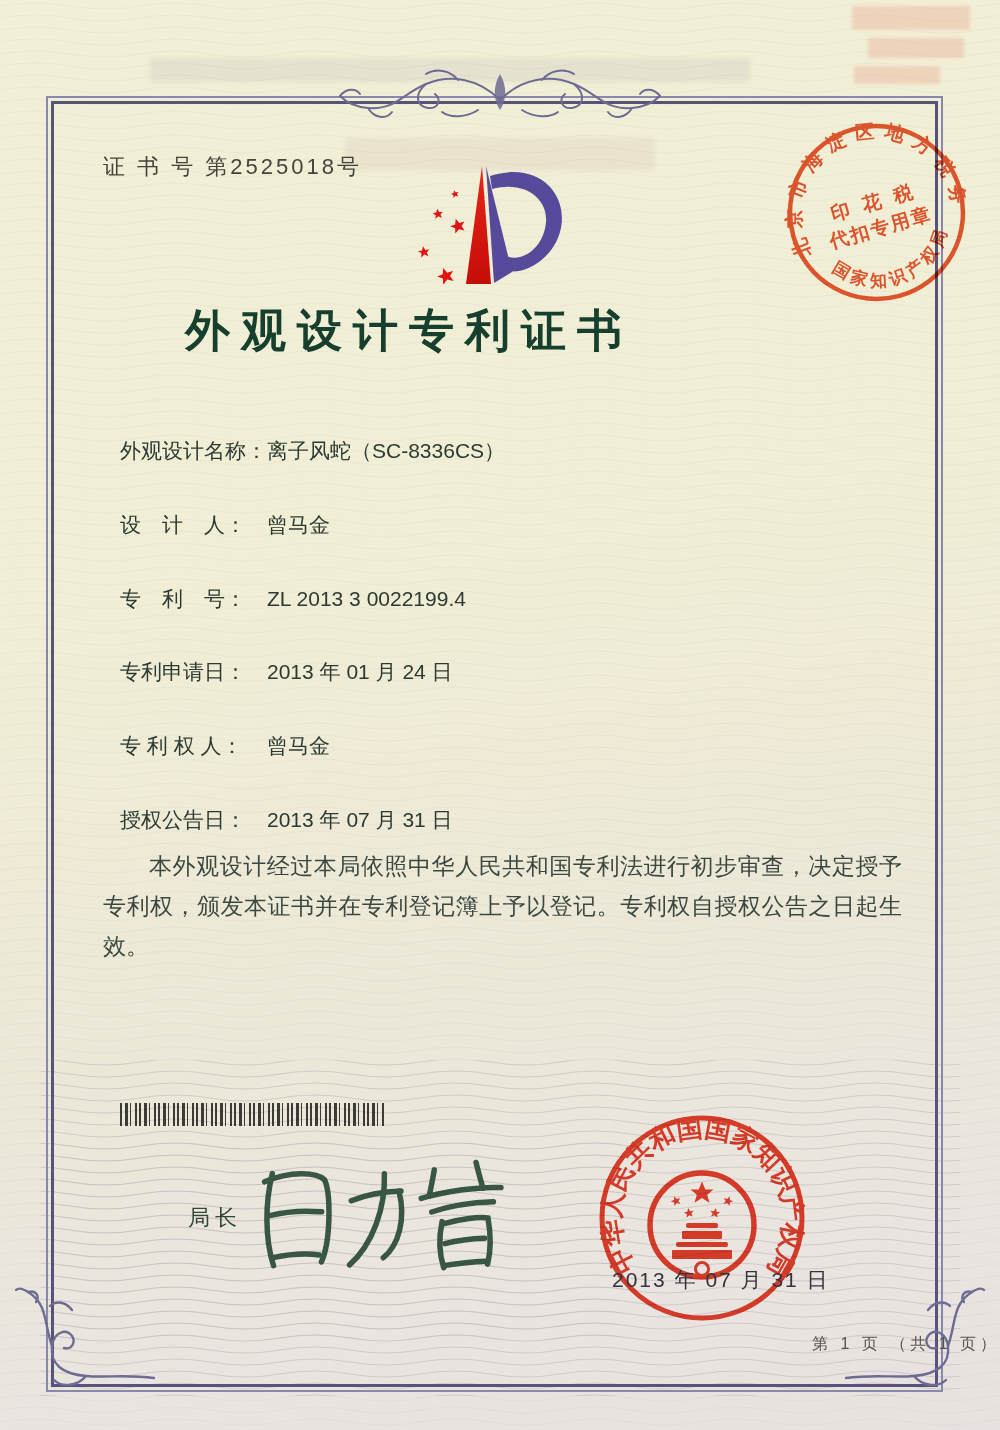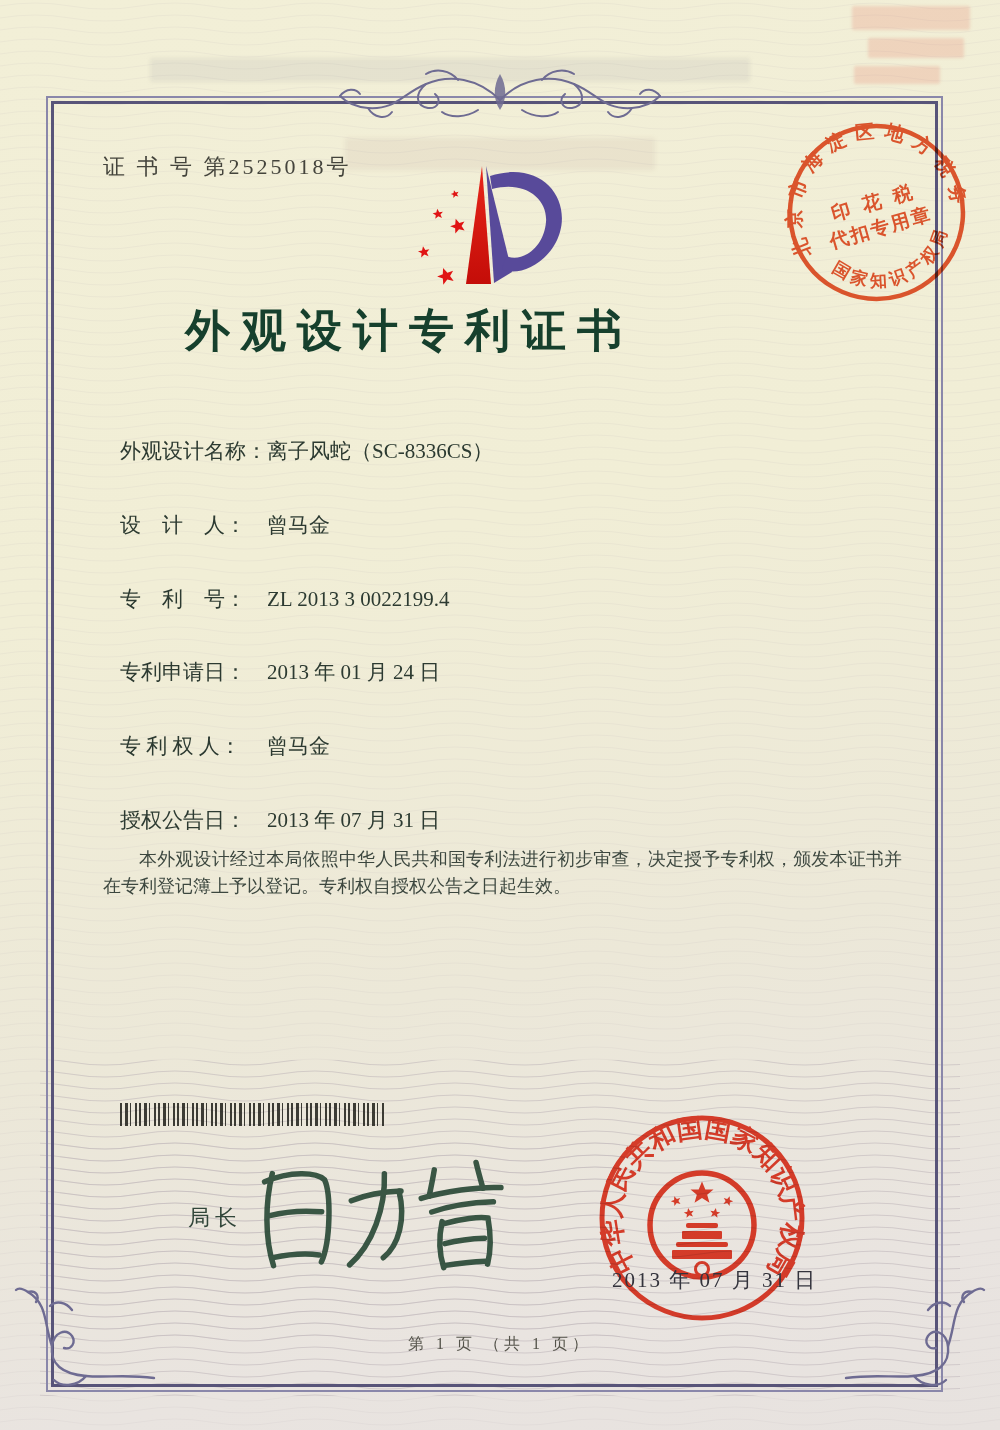--- a/index.html
+++ b/index.html
@@ -1,41 +1,41 @@
 <!DOCTYPE html>
 <html><head>
 <meta charset="utf-8">
 <style>
   html,body{margin:0;padding:0;background:#888;}
   .page{
     position:relative;width:1000px;height:1430px;margin:0 auto;overflow:hidden;
     background:linear-gradient(168deg,#f2efd7 0%,#f1eed6 38%,#ece8d8 66%,#e9e4e0 88%,#e7e2df 100%);
-    font-family:Liberation Serif, serif;
+    font-family:Liberation Sans, sans-serif;
   }
   .abs{position:absolute;}
   
   .frame{left:46px;top:96px;width:893px;height:1292px;border:2px solid #8a87aa;}
   .frame-inner{position:absolute;left:3px;top:3px;right:3px;bottom:3px;border:3px solid #585479;}
   
   .certno{left:103px;top:152px;font-size:22px;letter-spacing:3px;color:#44443c;}
   .title{left:0;top:301px;width:807px;text-align:center;font-size:45px;font-weight:bold;
          letter-spacing:11px;color:#16402d;text-indent:11px;}
   .fields{left:120px;top:430px;width:680px;}
   .frow{position:absolute;left:0;white-space:nowrap;font-size:21px;color:#2c3a31;margin-top:7px;}
   .frow .flabel{display:inline-block;min-width:147px;}
   .frow.r0{top:0;}   .frow.r1{top:74px;} .frow.r2{top:148px;}
   .frow.r3{top:221px;}.frow.r4{top:295px;}.frow.r5{top:369px;}
   .bodytext{left:103px;top:846px;width:799px;color:#3c473f;}
-  .bodytext p{margin:0;font-size:18px;line-height:27px;text-indent:2em;text-align:justify;}
+  .bodytext p{margin:0;font-size:23px;line-height:40px;text-indent:2em;text-align:justify;}
   .barcode{left:120px;top:1103px;width:266px;height:23px;opacity:.88;
     background:repeating-linear-gradient(90deg,#24241e 0 2px,transparent 2px 5px,#24241e 5px 8px,
       transparent 8px 10px,#24241e 10px 11px,transparent 11px 15px,#24241e 15px 17px,transparent 17px 19px);}
   .director{left:188px;top:1203px;font-size:22px;letter-spacing:5px;color:#31463a;}
   .sealdate{left:612px;top:1266px;font-size:21px;letter-spacing:2px;color:#33333c;z-index:6;}
-  .footer{left:0;top:1334px;width:1000px;text-align:center;font-size:16px;letter-spacing:4px;color:#55544b;}
+  .footer{left:0;top:1334px;width:1000px;text-align:right;font-size:16px;letter-spacing:4px;color:#55544b;}
   
   .ghostbar{background:rgba(122,120,138,.10);filter:blur(2px);border-radius:2px;}
   .ghostred{background:rgba(224,72,54,.16);filter:blur(1.5px);border-radius:2px;}
   
   svg{display:block;overflow:visible;}
   .stamp{mix-blend-mode:multiply;}
 </style>
 </head>
 <body>
 

